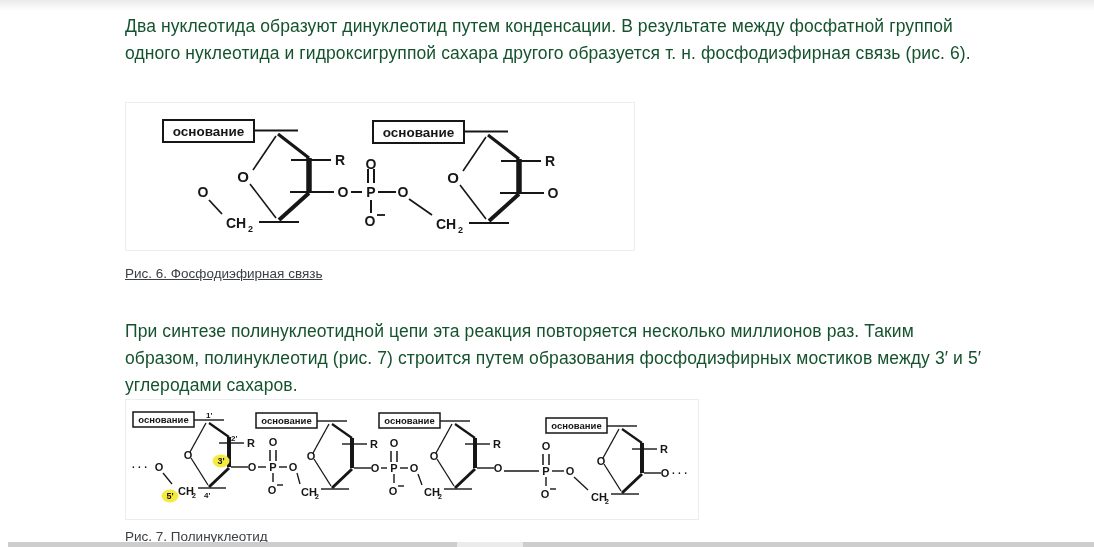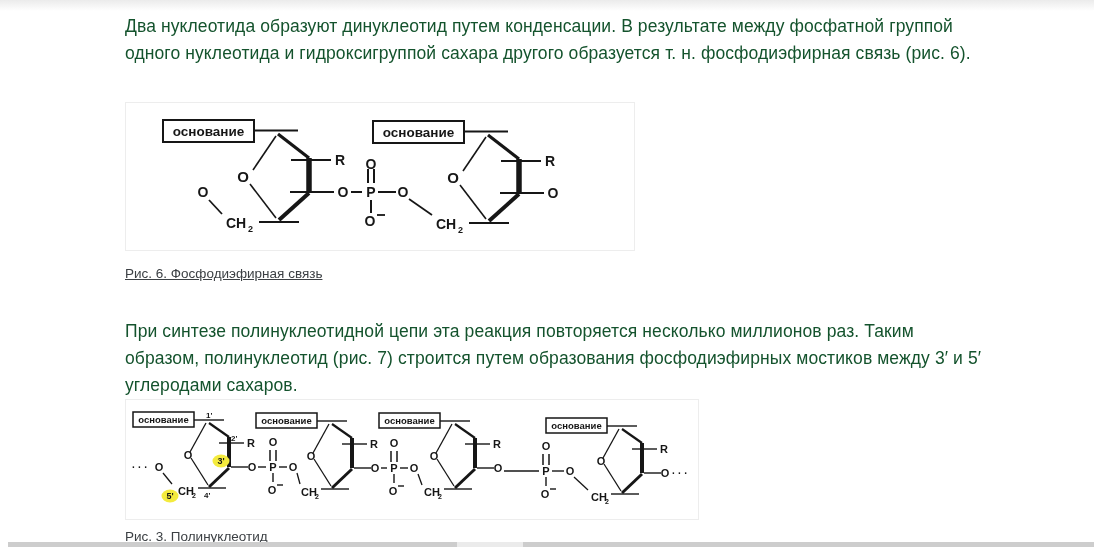--- a/index.html
+++ b/index.html
@@ -202,18 +202,18 @@
         <text x="420" y="50" fill="#161616" font-size="11" font-weight="700" font-family="&quot;Liberation Sans&quot;,sans-serif" text-anchor="middle">O</text>
         <line x1="420" y1="77" x2="420" y2="86" stroke="#161616" stroke-width="1.4"></line>
         <text x="419" y="98" fill="#161616" font-size="11" font-weight="700" font-family="&quot;Liberation Sans&quot;,sans-serif" text-anchor="middle">O</text>
         <line x1="424" y1="89" x2="430" y2="89" stroke="#161616" stroke-width="1.4"></line>
         <line x1="426" y1="71" x2="438" y2="71" stroke="#161616" stroke-width="1.4"></line>
         <text x="444" y="75" fill="#161616" font-size="11" font-weight="700" font-family="&quot;Liberation Sans&quot;,sans-serif" text-anchor="middle">O</text>
         <line x1="448" y1="77" x2="462" y2="90" stroke="#161616" stroke-width="1.3"></line>
         <text x="546" y="77" fill="#161616" font-size="10" font-weight="700" font-family="&quot;Liberation Sans&quot;,sans-serif" text-anchor="start">· · ·</text>
       </svg>
   </figure>
-  <div id="cap7" class="caption">Рис. 3. Полинуклеотид</div>
+  <div id="cap7" class="caption">Рис. 7. Полинуклеотид</div>
 
   <div class="hscroll-track" style="background: rgb(205, 205, 205);">
     <div class="hscroll-gap" style="background: rgb(235, 235, 235);"></div>
   </div>
 </div>
 
 </body></html>

